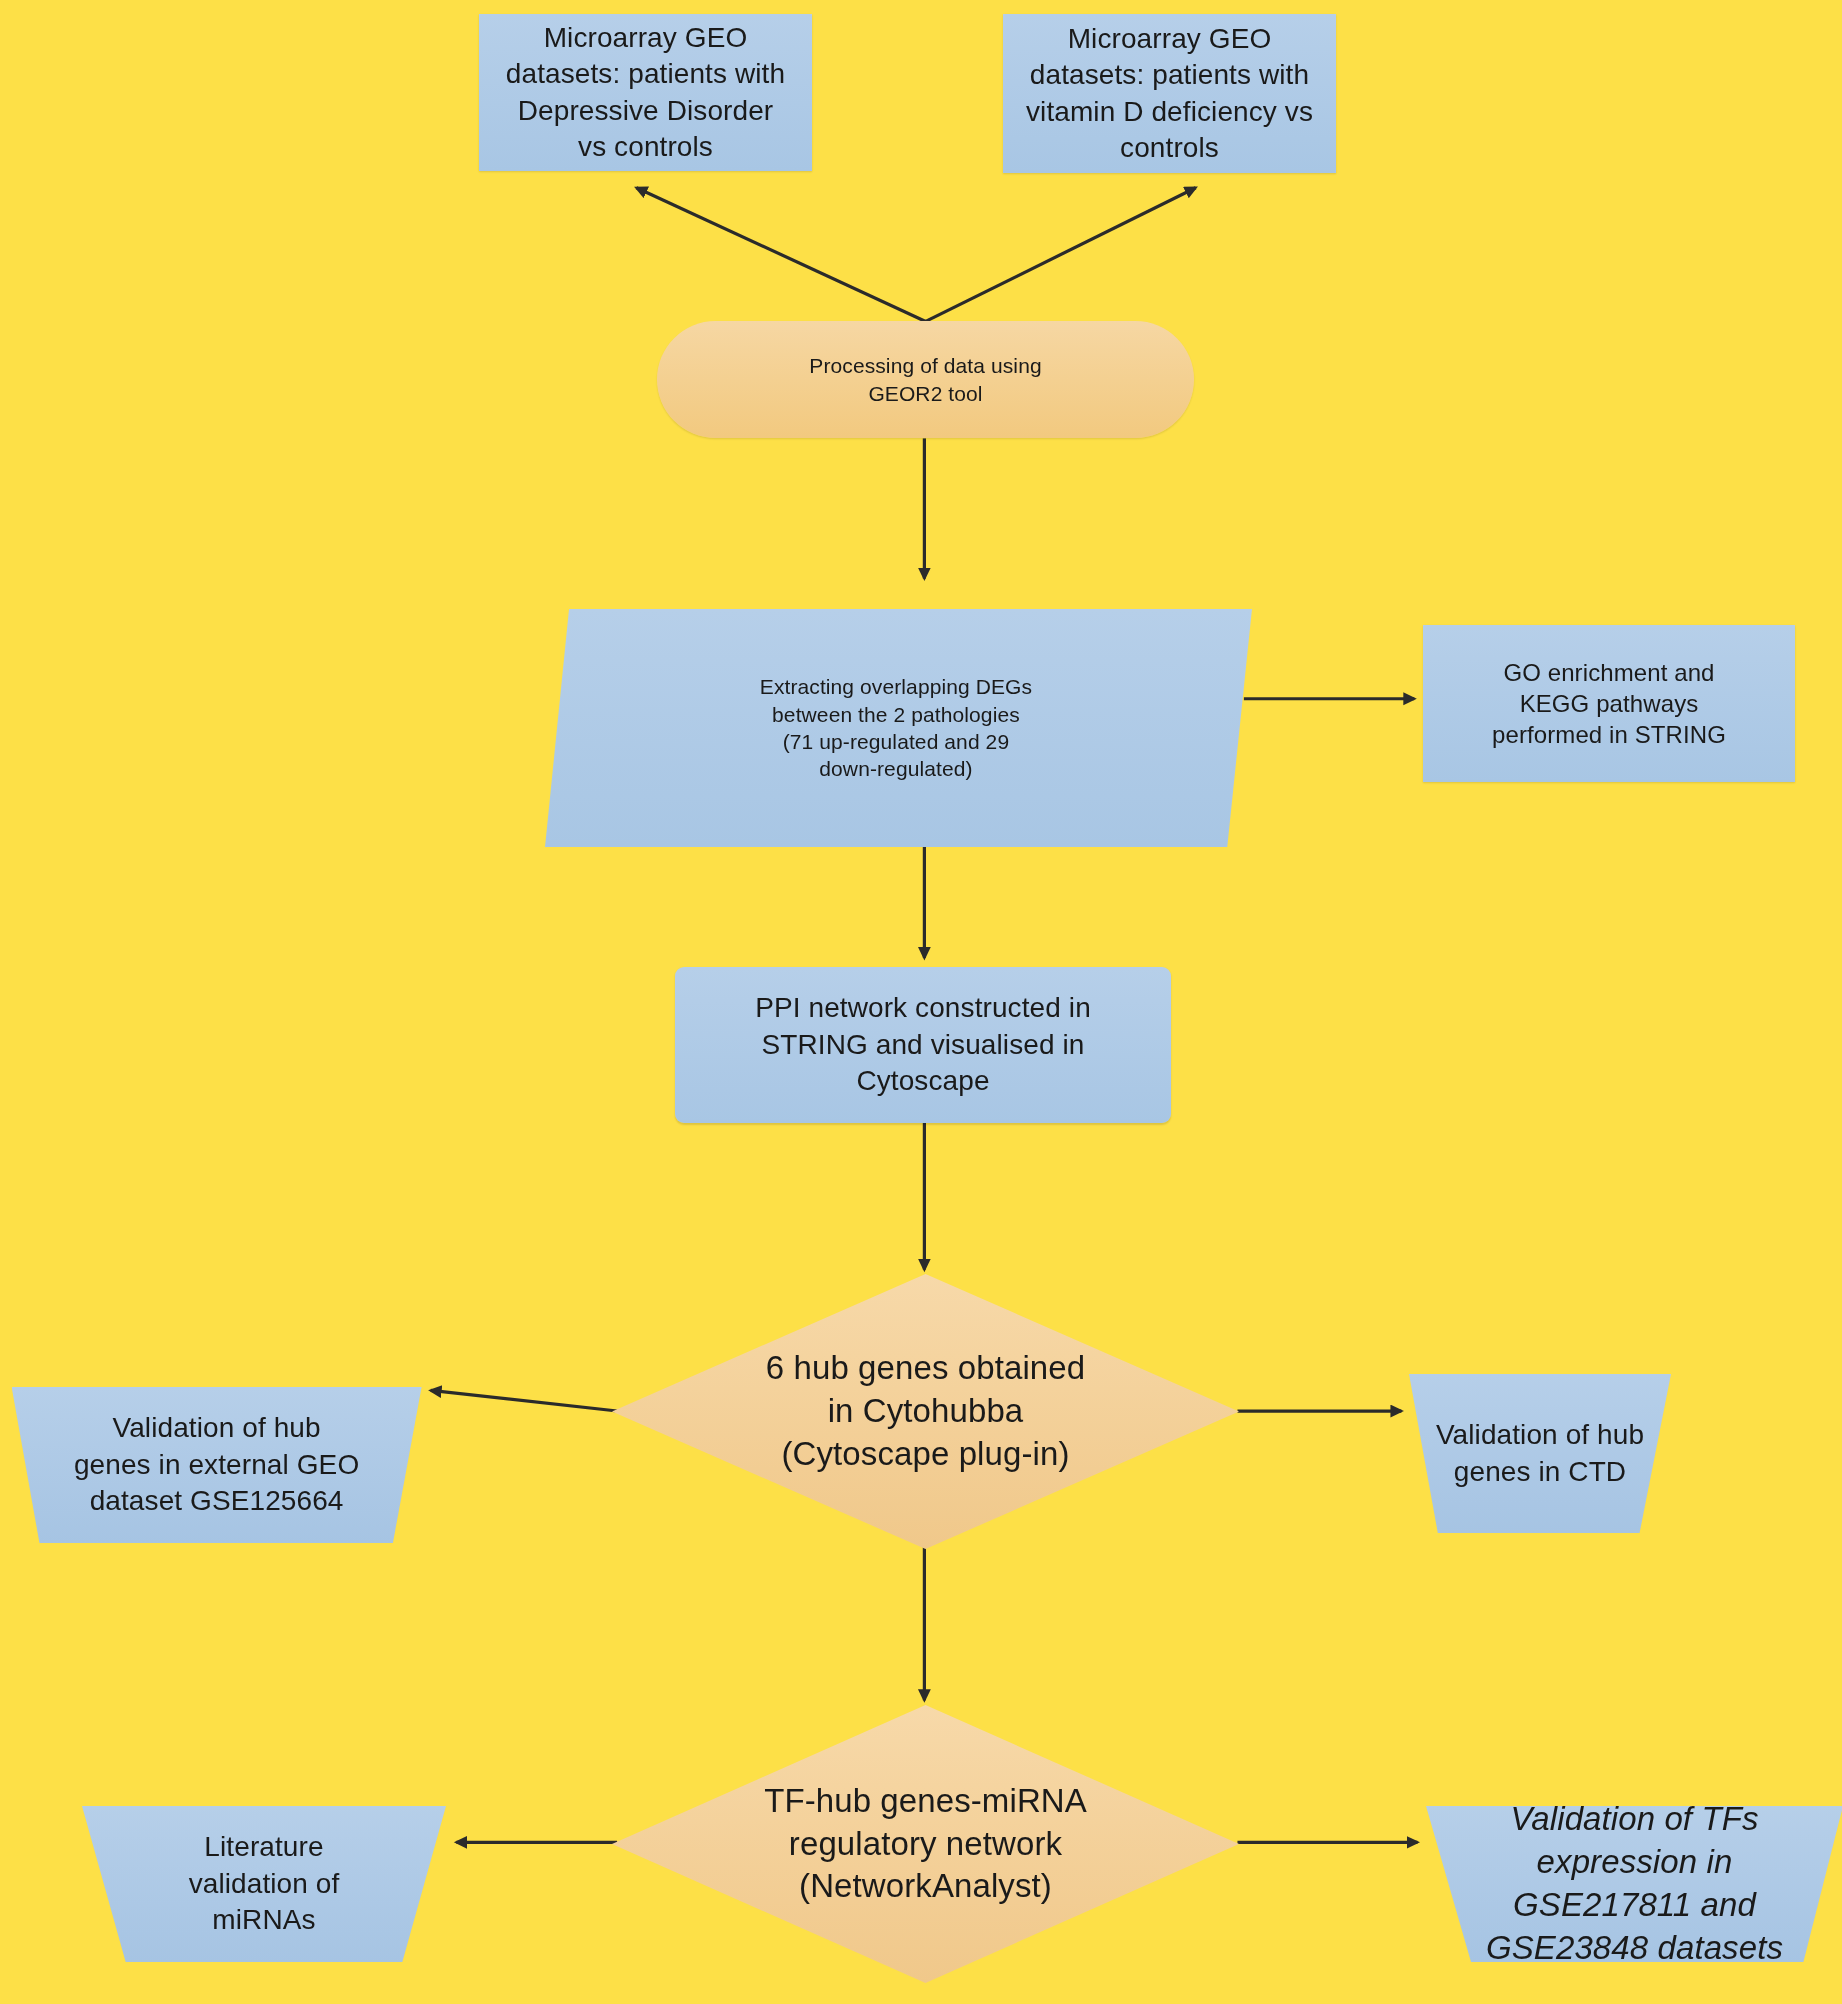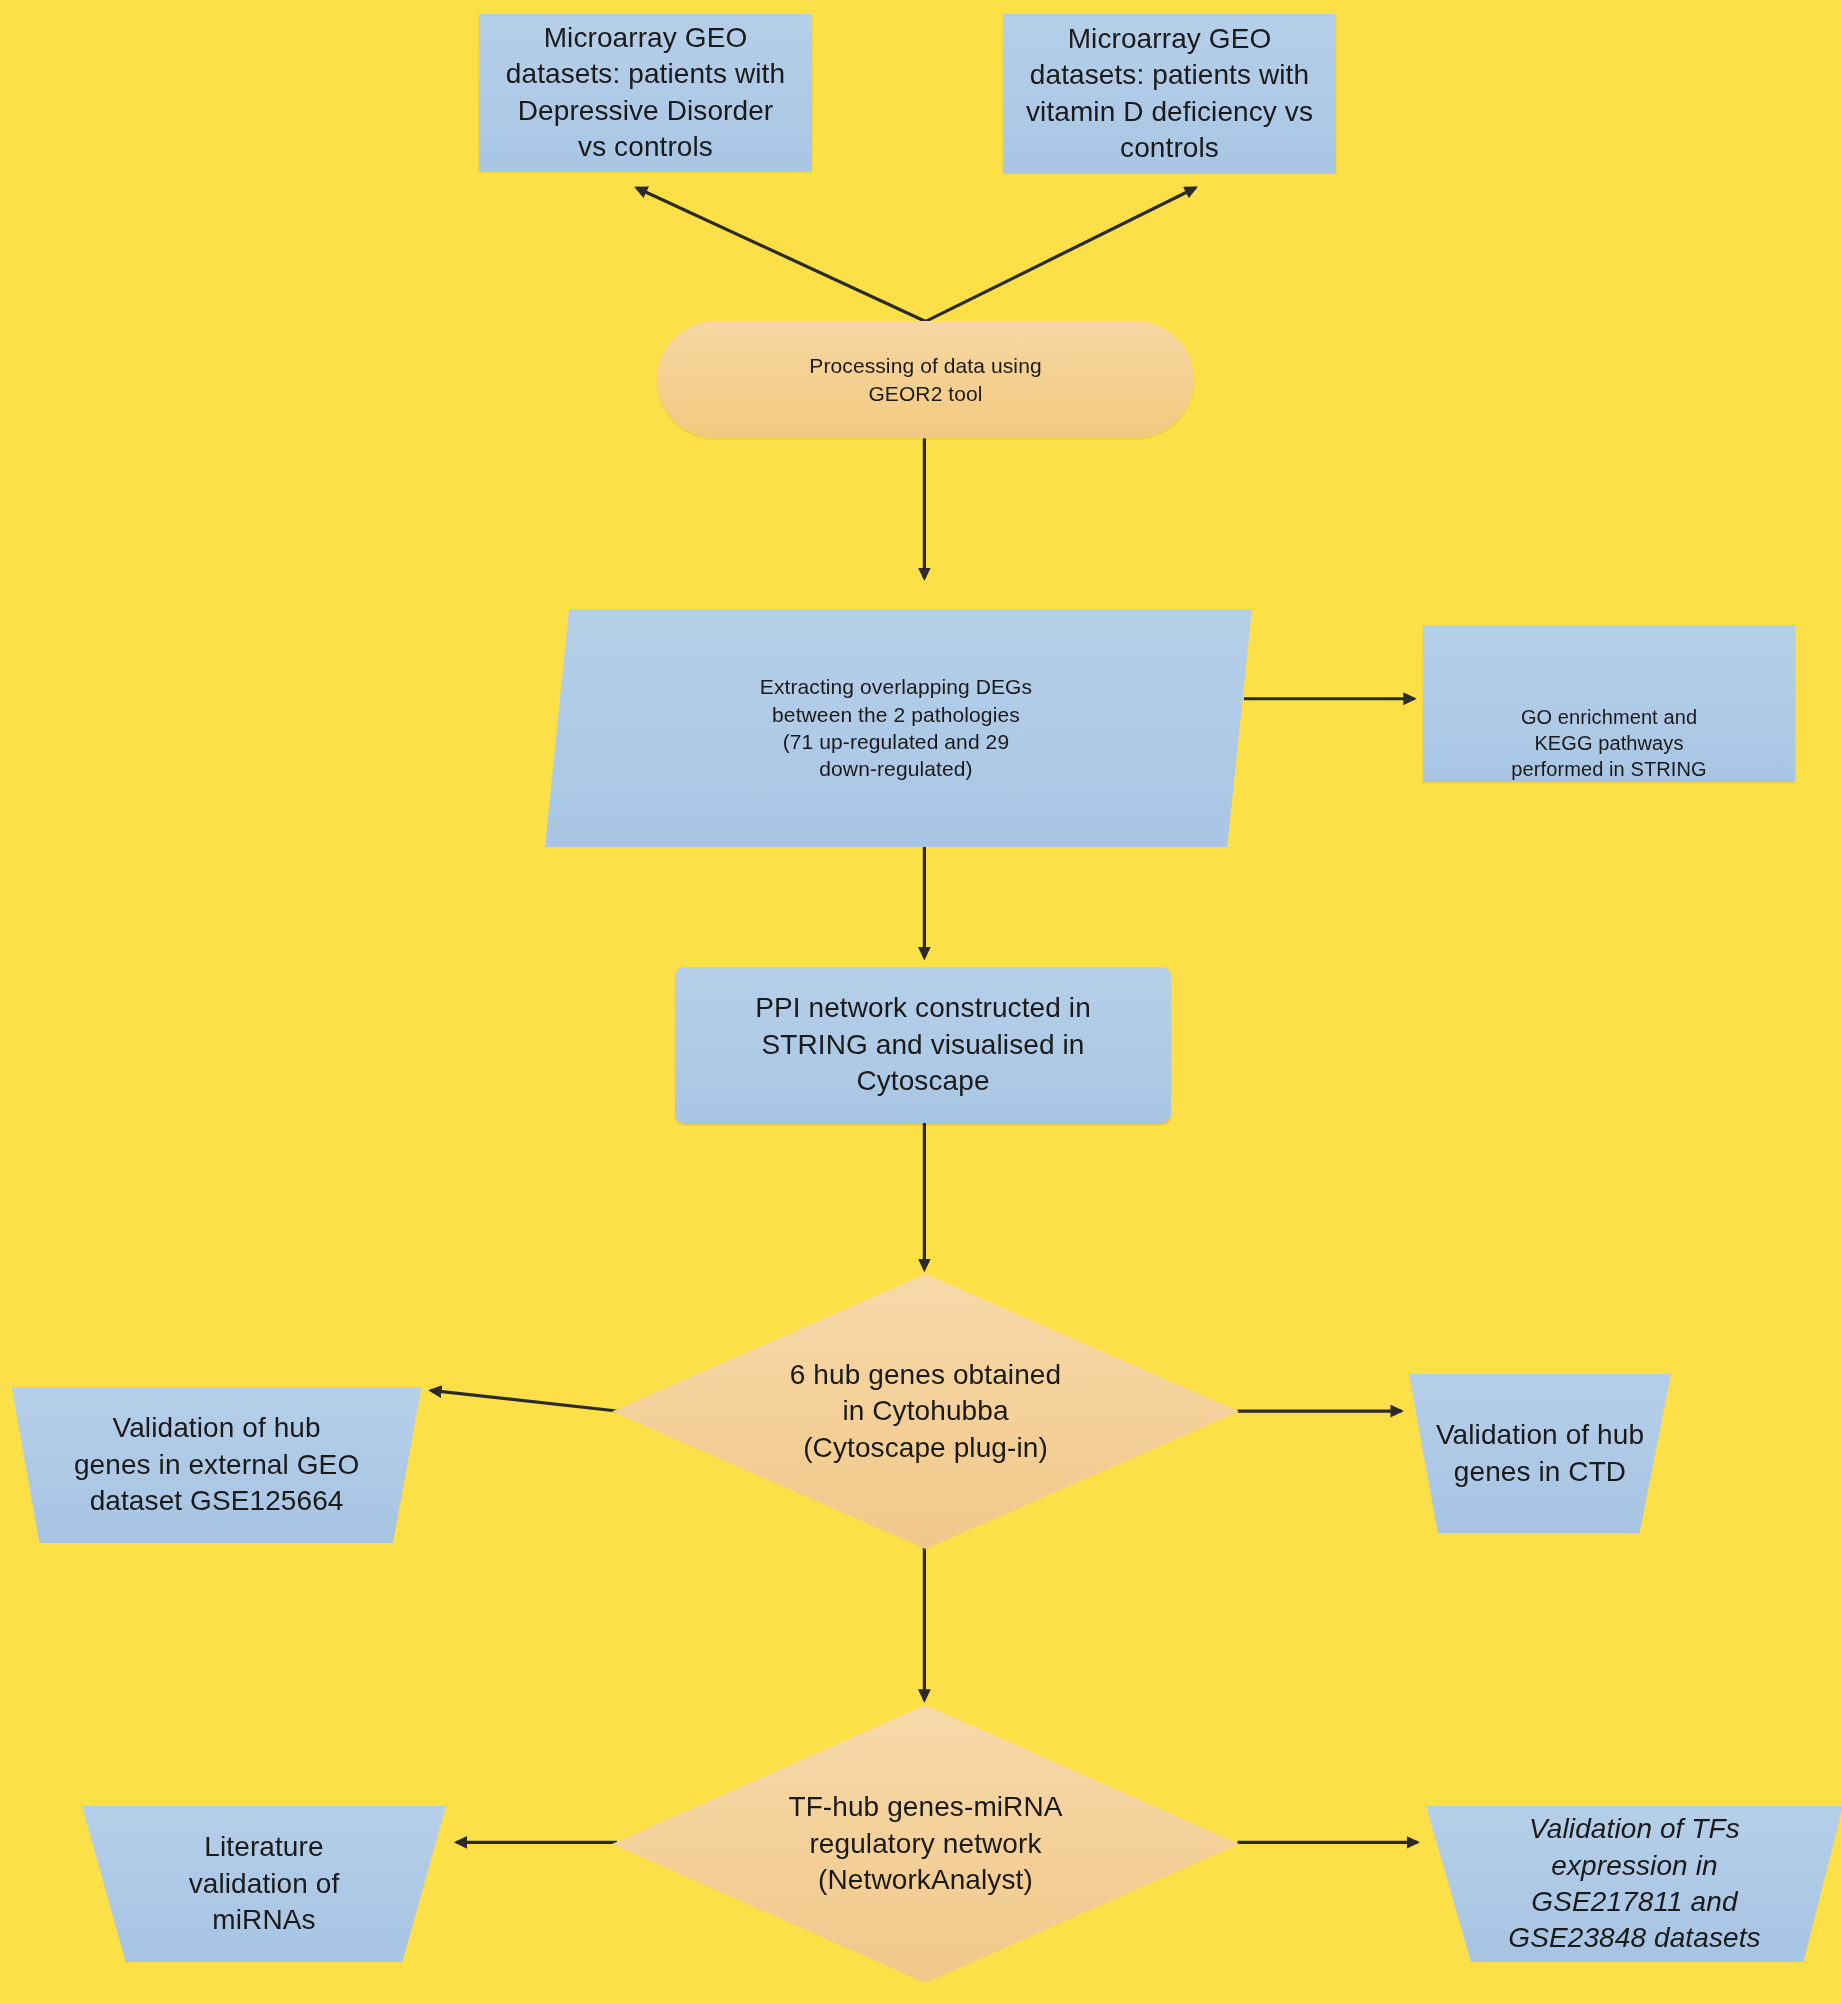--- a/index.html
+++ b/index.html
@@ -67,22 +67,22 @@
     clip-path: polygon(50% 0%, 100% 50%, 50% 100%, 0% 50%);
   }
   
   .trapezoid {
     background: linear-gradient(180deg, #b6cfe9 0%, #a6c4e3 100%);
     filter: drop-shadow(0 1.3px 1.3px rgba(0,0,0,0.10));
     margin-top: 40px;
   }
   .fs-44 { font-size: 28px; }
   .fs-45 { font-size: 21px; }
-  .fs-42 { font-size: 28px; }
-  .fs-43 { font-size: 20px; align-items: flex-end; }
+  .fs-42 { font-size: 33px; }
+  .fs-43 { font-size: 24px; }
 </style>
 </head>
 <body>
 
 <div id="canvas">
 
   <svg id="edges" viewBox="0 0 2867 3119" width="1843" height="2005" xmlns="http://www.w3.org/2000/svg">
     <defs>
       <marker id="arrowEnd" markerWidth="16" markerHeight="16" refX="11" refY="6" orient="auto" markerUnits="userSpaceOnUse">
         <path d="M0,0 L13,6 L0,12 z" fill="#2b2b2b"></path>

